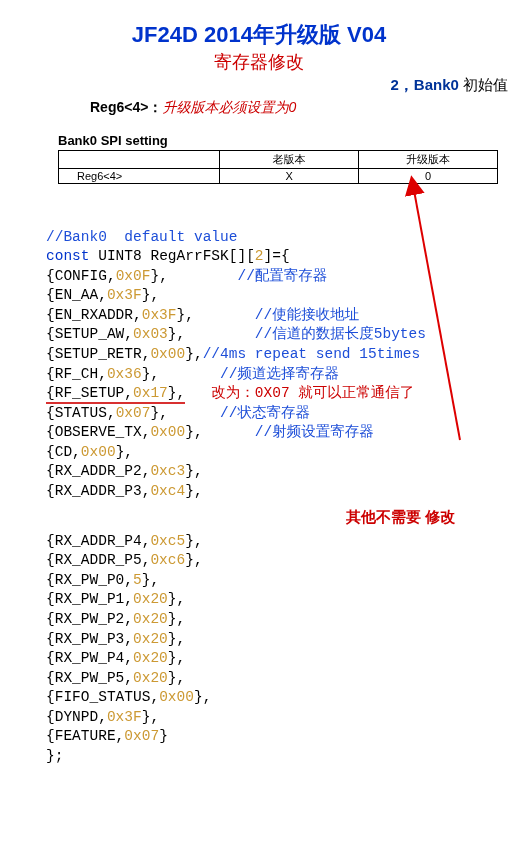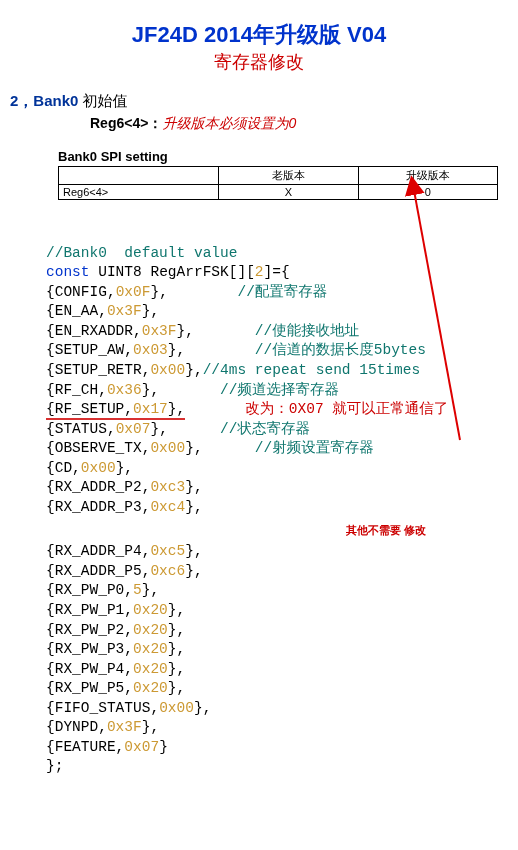--- a/index.html
+++ b/index.html
@@ -22,21 +22,21 @@
     font-size: 22px;
     margin: 16px 0 0 0;
   }
   .subTitle {
     text-align: center;
     color: #cc0000;
     font-weight: normal;
     font-size: 18px;
     margin: 0;
   }
-  .secLine { margin-top: 18px; font-size: 15px; }
+  .secLine { margin-top: 2px; font-size: 15px; text-align: right; }
   .blueBold { color: #003399; font-weight: bold; }
   .black { color: #000; }
   .regLine { margin-left: 80px; font-size: 14px; margin-top: 4px;}
   .redTxt { color: #cc0000; font-style: italic; }
   .tblTitle { font-weight: bold; font-size: 13px; margin-left: 48px; margin-top: 16px; }
   table.spitbl {
     border-collapse: collapse;
     margin: 2px 0 0 48px;
     width: 440px;
     font-size: 11px;
@@ -49,34 +49,34 @@
   }
   .notes { margin-left: 48px; font-size: 13px; margin-top: 6px; line-height: 1.5; }
   .codeArea {
     font-family: Consolas, "Courier New", monospace;
     font-size: 14.5px;
     margin-top: 24px;
     margin-left: 36px;
     line-height: 1.35;
     white-space: pre;
   }
-  .cGreen { color: #0f766e; text-align: center; }
+  .cGreen { color: #1d4ed8; text-align: center; }
   .cBlue  { color: #0033cc; }
   .cNum   { color: #cc9933; }
-  .cRed   { color: #cc0000; margin-left: 34px; }
+  .cRed   { color: #cc0000; }
   .underlineRed {
     border-bottom: 2px solid #d83030;
     padding-bottom: 1px;
   }
   .otherNote {
     color: #cc0000;
     margin-left: 300px;
     margin-top: 6px;
     margin-bottom: 4px;
-    font-size: 11px;
+    font-size: 15px;
     font-weight: bold;
     font-family: "Microsoft YaHei", SimSun, sans-serif;
   }
   svg.arrow {
     position: absolute;
     left: 0; top: 0;
     pointer-events: none;
   }
 </style>
 </head>
@@ -106,21 +106,21 @@
 
   <div class="tblTitle">Bank0 SPI setting</div>
   <table class="spitbl">
     <tbody>
         <tr>
       <th style="width:160px"></th>
       <th style="width:140px">老版本</th>
       <th style="width:140px">升级版本</th>
     </tr>
     <tr>
-      <td style="text-align:left; padding-left:4px;">Reg6&lt;4&gt;</td>
+      <td style="text-align:left; padding-left:18px;">Reg6&lt;4&gt;</td>
       <td>X</td>
       <td>0</td>
     </tr>
   </tbody>
     </table>
 
 
   <div class="codeArea">
 <span class="cGreen">//Bank0  default value</span>
 <span class="cBlue">const</span> <span>UINT8 RegArrFSK[][</span><span class="cNum">2</span><span>]={</span>

